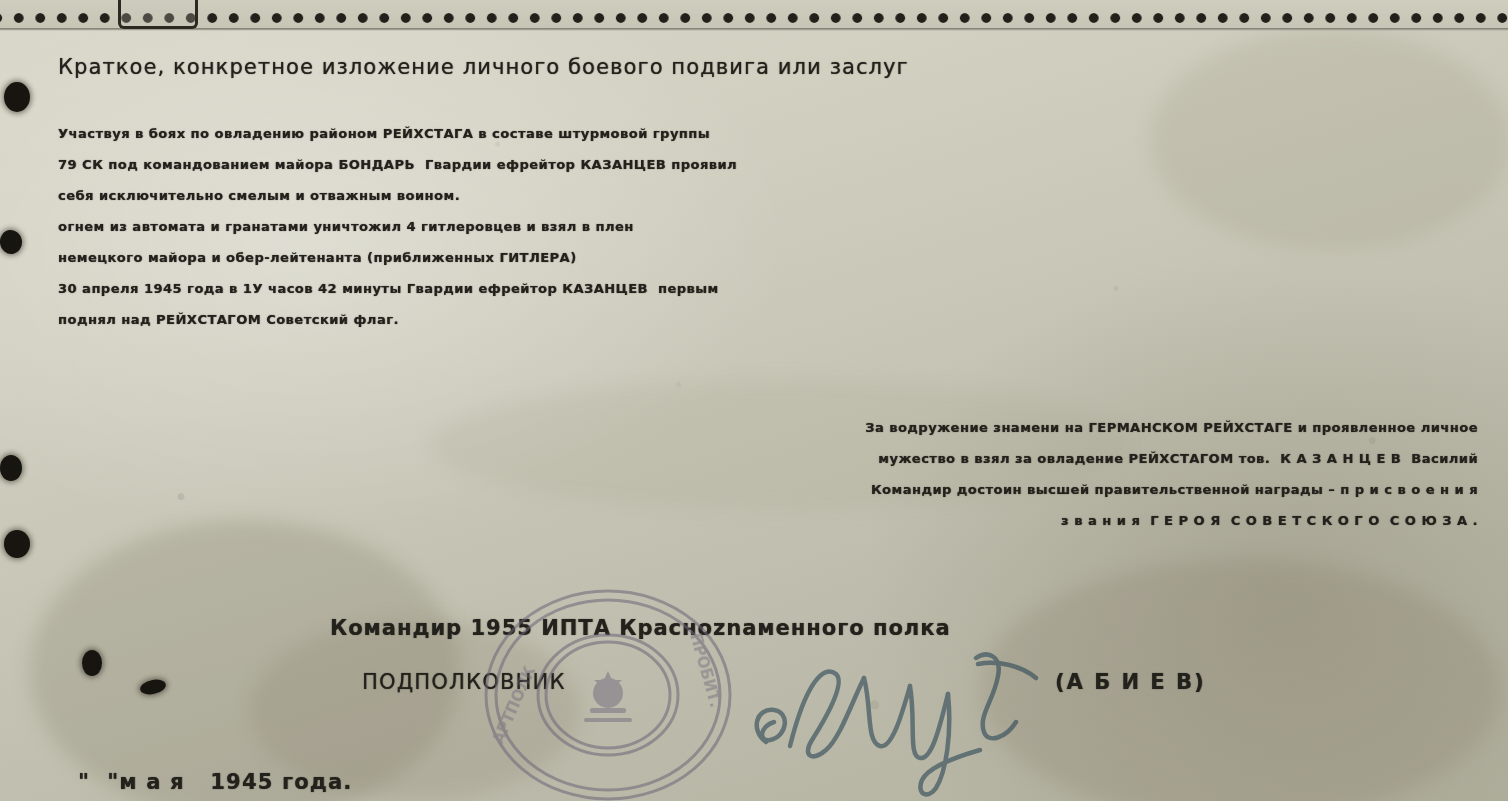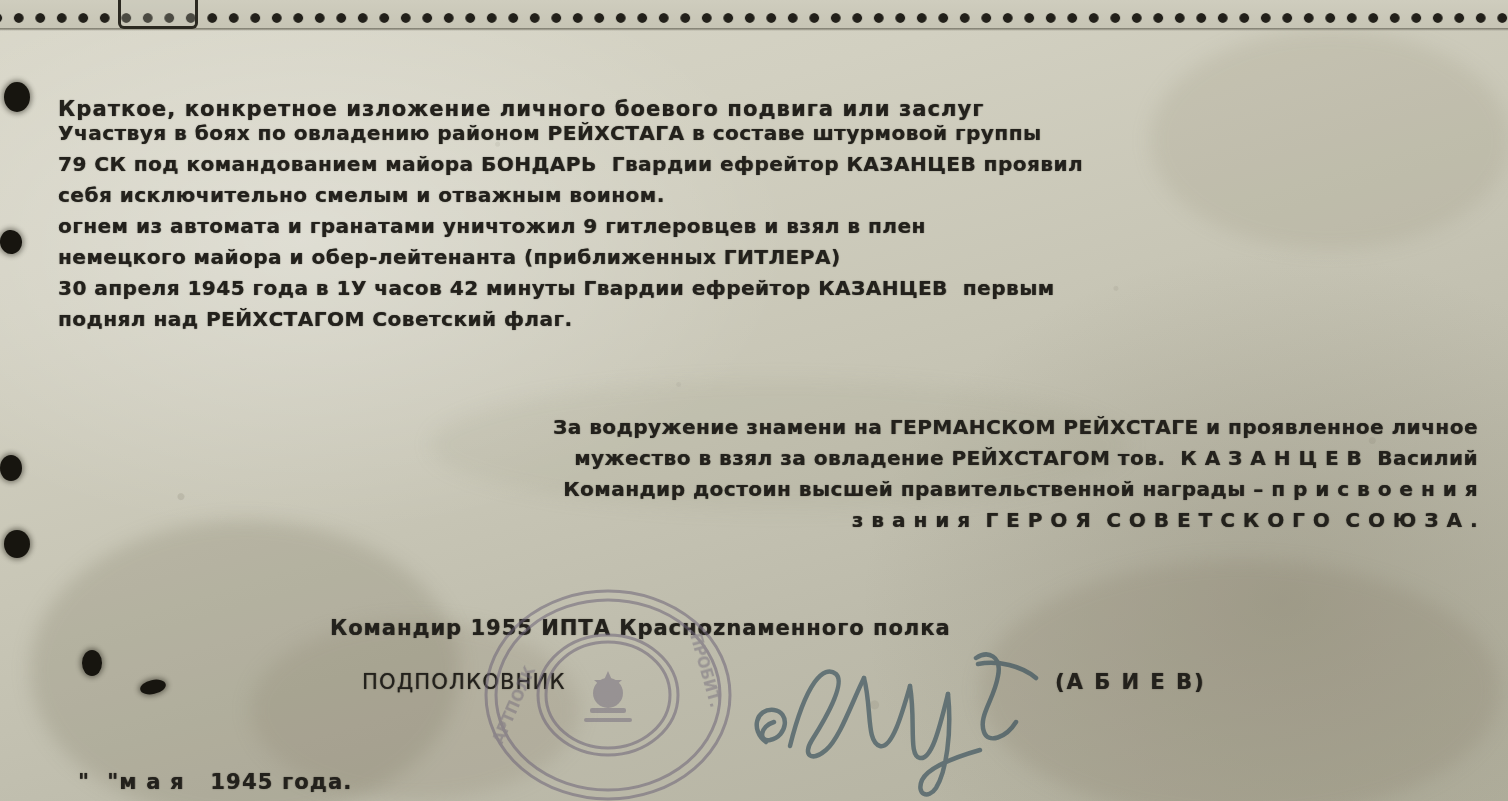--- a/index.html
+++ b/index.html
@@ -97,32 +97,31 @@
     color: #23211c;
     font-family: "DejaVu Sans", sans-serif;
     text-shadow: 0 0 1.2px rgba(30,28,22,0.65), 0.6px 0.4px 0 rgba(40,38,30,0.30);
     white-space: pre;
     letter-spacing: .4px;
   }
 
   .heading {
     left: 58px; top: 55px;
     font-size: 21px;
-    font-weight: 700;
+    font-weight: 400;
     letter-spacing: 1.1px;
-    margin-top: 42px;
   }
 
   .para {
     position: absolute;
     left: 58px;
     width: 1420px;
   }
   .para .line {
-    font-size: 20px;
+    font-size: 13px;
     font-weight: 700;
     line-height: 31px;
     letter-spacing: .5px;
     white-space: pre;
     color: #23211c;
     text-shadow: 0 0 1.2px rgba(30,28,22,0.6), 0.6px 0.4px 0 rgba(40,38,30,0.28);
   }
   #body-block { top: 118px; }
   #award-block { top: 412px; text-align: right; }
 
@@ -195,21 +194,21 @@
   <div class="hole h4"></div>
   <div class="hole h5"></div>
   <div class="hole h6"></div>
 
   <div class="doc-text heading">Краткое, конкретное изложение личного боевого подвига или заслуг</div>
 
   <div class="para" id="body-block">
     <div class="line">Участвуя в боях по овладению районом РЕЙХСТАГА в составе штурмовой группы</div>
     <div class="line">79 СК под командованием майора БОНДАРЬ  Гвардии ефрейтор КАЗАНЦЕВ проявил</div>
     <div class="line">себя исключительно смелым и отважным воином.</div>
-    <div class="line">огнем из автомата и гранатами уничтожил 9 гитлеровцев и взял в плен</div>
+    <div class="line">огнем из автомата и гранатами уничтожил 4 гитлеровцев и взял в плен</div>
     <div class="line">немецкого майора и обер-лейтенанта (приближенных ГИТЛЕРА)</div>
     <div class="line">30 апреля 1945 года в 1У часов 42 минуты Гвардии ефрейтор КАЗАНЦЕВ  первым</div>
     <div class="line">поднял над РЕЙХСТАГОМ Советский флаг.</div>
   </div>
 
   <div class="para" id="award-block">
     <div class="line">   За водружение знамени на ГЕРМАНСКОМ РЕЙХСТАГЕ и проявленное личное</div>
     <div class="line">мужество в взял за овладение РЕЙХСТАГОМ тов.  К А З А Н Ц Е В  Василий</div>
     <div class="line">Командир достоин высшей правительственной награды – п р и с в о е н и я</div>
     <div class="line">з в а н и я  Г Е Р О Я  С О В Е Т С К О Г О  С О Ю З А .</div>

